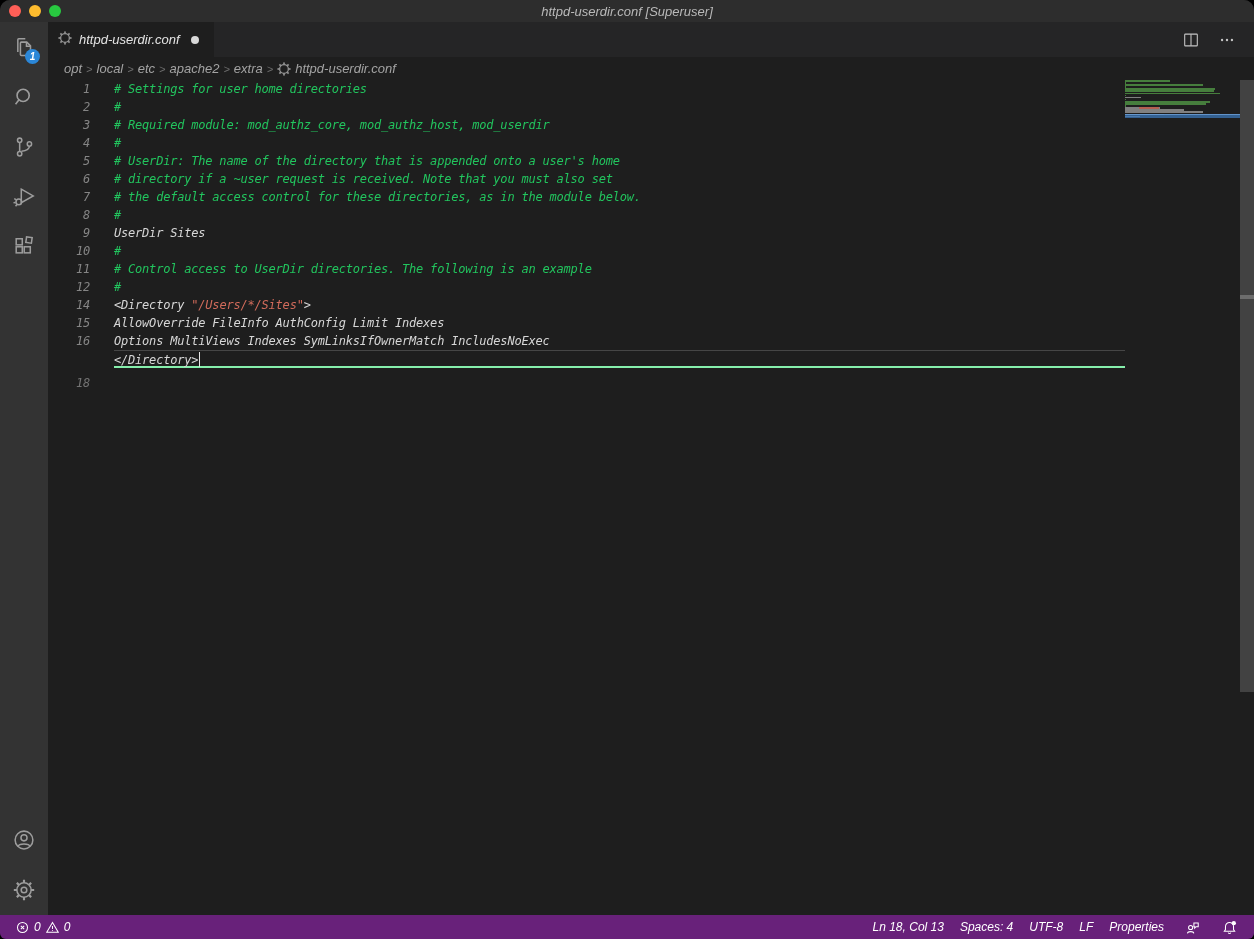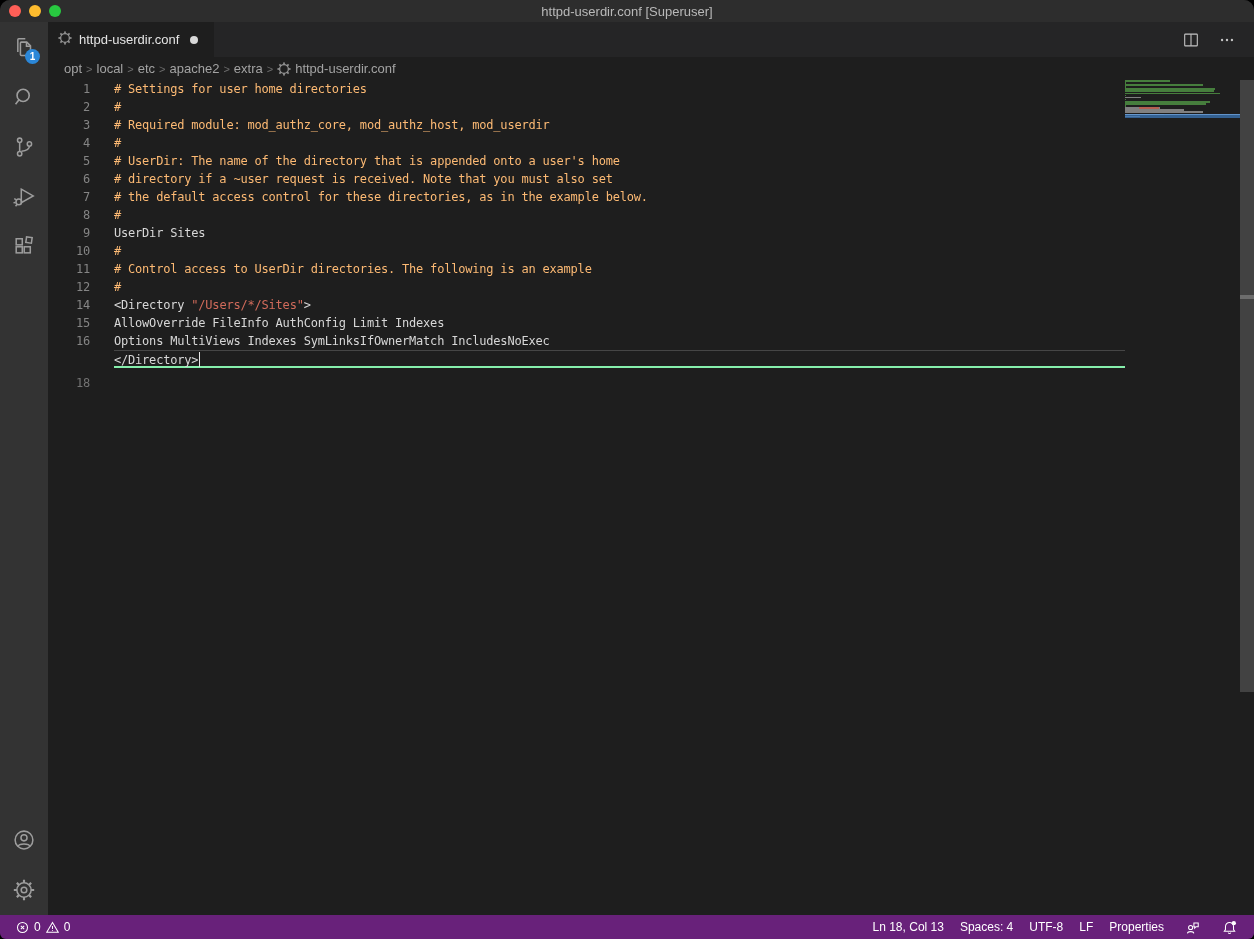--- a/index.html
+++ b/index.html
@@ -1,19 +1,19 @@
 <!DOCTYPE html>
 <html><head>
 <meta charset="utf-8">
 <style>
   * { margin:0; padding:0; box-sizing:border-box; }
   html,body { width:1254px; height:939px; overflow:hidden; background:#000; }
   body { font-family:"Liberation Sans","DejaVu Sans",sans-serif; }
   .window { width:1254px; height:939px; display:flex; flex-direction:column;
-            border-radius:10px 10px 6px 6px; overflow:hidden; background:#1e1e1e; }
+            border-radius:10px 10px 6px 6px; overflow:hidden; background:#1e1e1e;font-style:italic; }
 
   
   .titlebar { height:22px; background:#2d2d2d; position:relative; display:flex;
               align-items:center; justify-content:center; flex:0 0 auto; }
   .traffic { position:absolute; left:9px; top:5px; display:flex; gap:8px; }
   .tl { width:12px; height:12px; border-radius:50%; }
   .tl.red { background:#ff5f57; } .tl.yellow { background:#febc2e; } .tl.green { background:#28c840; }
   .win-title { font-size:13px; color:#b9b9b9; }
 
   
@@ -49,21 +49,21 @@
   
   .editor { flex:1; position:relative; background:#1e1e1e; overflow:hidden; }
   .code-lines { position:absolute; left:0; top:0; right:129px;
                 font-family:"DejaVu Sans Mono","Liberation Mono",monospace;
                 font-size:12px; letter-spacing:-0.2px; line-height:18px; }
   .line { display:flex; height:18px; }
   .gutter { width:42px; text-align:right; color:#858585; flex:0 0 auto; }
   .gutter.active { color:#737373;margin-top:24px; }
   .code { flex:1; margin-left:24px; white-space:pre; color:#d7d7d7; }
   .code.current { border-top:1px solid #464646; border-bottom:2px solid #86efac; }
-  .tok-comment { color:#fdba74; }
+  .tok-comment { color:#22c55e; }
   .tok-plain { color:#d7d7d7; }
   .tok-string { color:#d16b5b; }
   .cursor { display:inline-block; width:1.5px; height:15px; background:#e6e6e6;
             vertical-align:text-bottom; margin-left:0.5px; }
 
   
   .minimap { position:absolute; top:0; right:14px; width:115px; height:100%; cursor:pointer; }
   .mm-row { height:2.1px; display:flex; }
   .mm-seg { height:1.6px; display:inline-block; }
   .mm-comment { background:rgba(87,166,74,0.70); }
@@ -266,21 +266,21 @@
             <div class="line">
               <div class="gutter">5</div>
               <div class="code"><span class="tok-comment"># UserDir: The name of the directory that is appended onto a user's home</span></div>
             </div>
             <div class="line">
               <div class="gutter">6</div>
               <div class="code"><span class="tok-comment"># directory if a ~user request is received. Note that you must also set</span></div>
             </div>
             <div class="line">
               <div class="gutter">7</div>
-              <div class="code"><span class="tok-comment"># the default access control for these directories, as in the example below.</span></div>
+              <div class="code"><span class="tok-comment"># the default access control for these directories, as in the module below.</span></div>
             </div>
             <div class="line">
               <div class="gutter">8</div>
               <div class="code"><span class="tok-comment">#</span></div>
             </div>
             <div class="line">
               <div class="gutter">9</div>
               <div class="code"><span class="tok-plain">UserDir Sites</span></div>
             </div>
             <div class="line">

